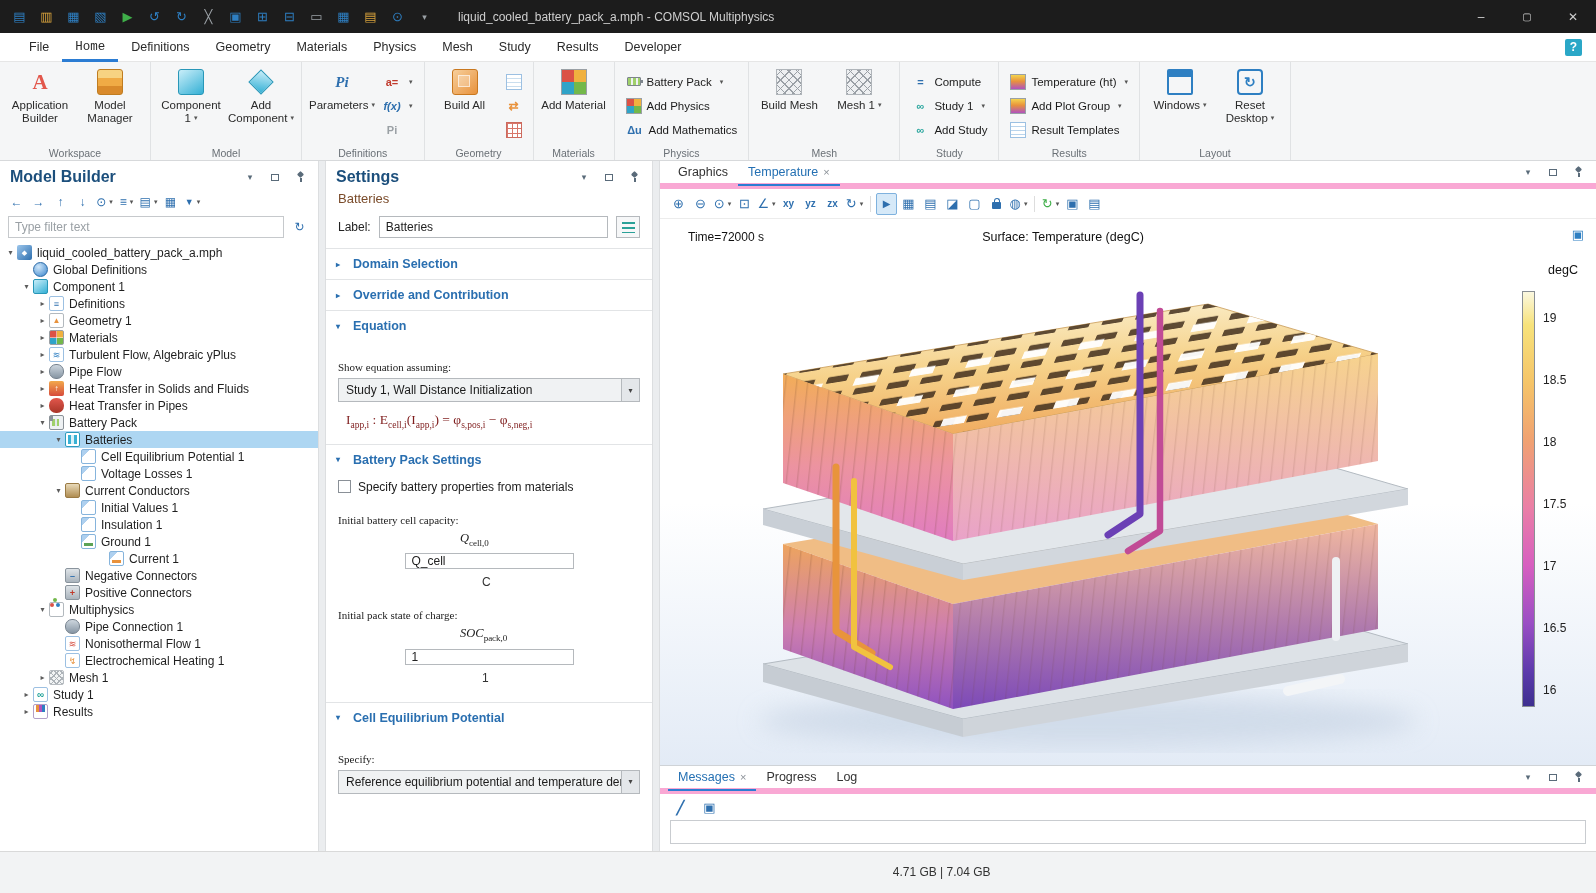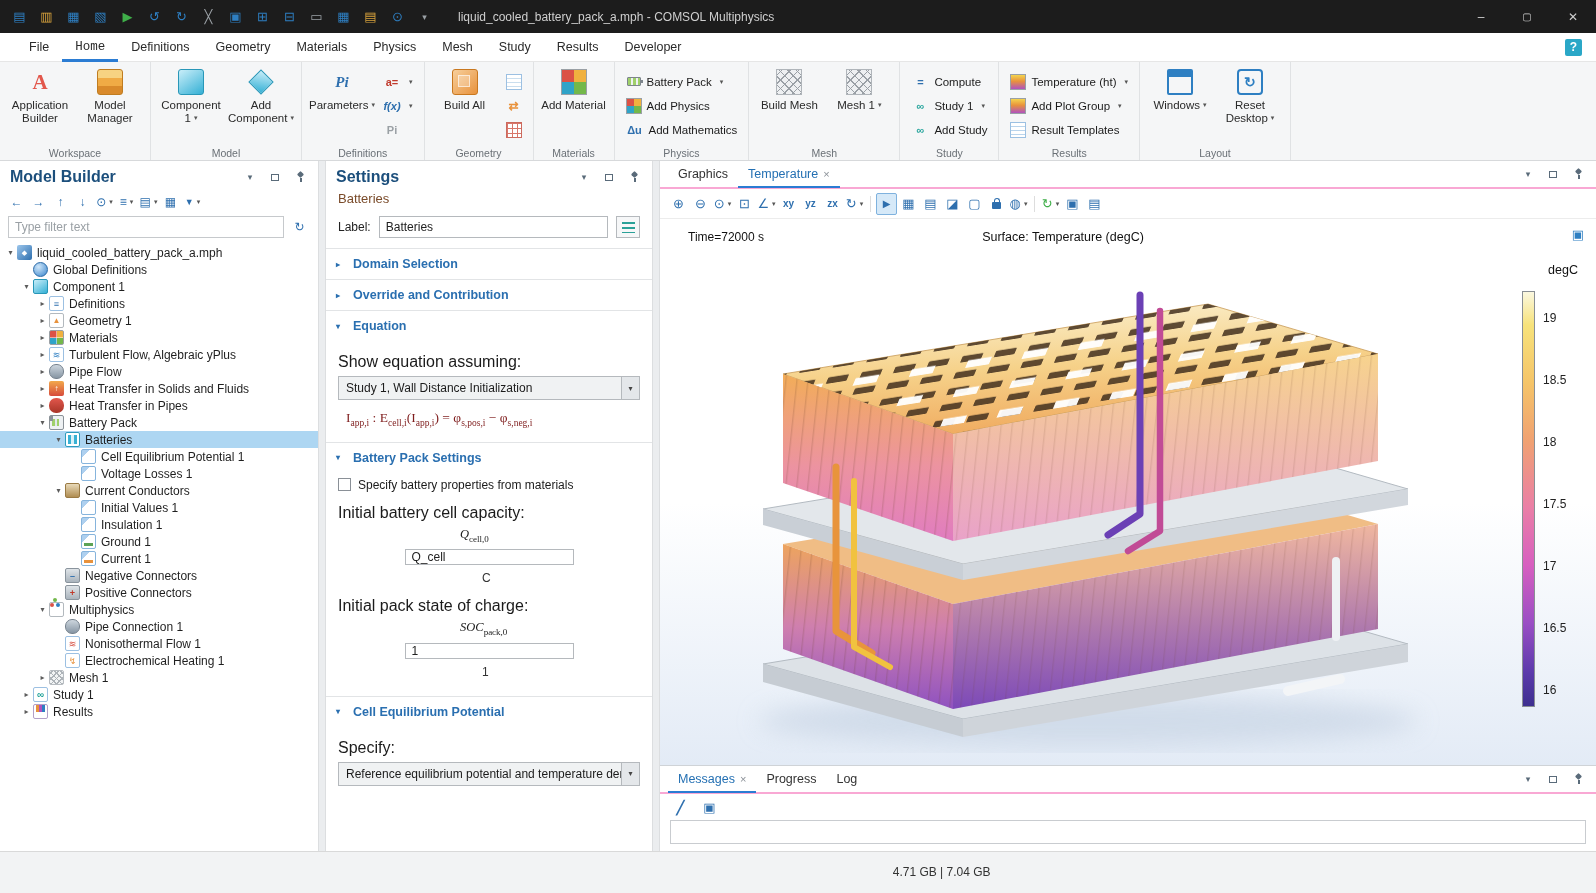--- a/index.html
+++ b/index.html
@@ -151,39 +151,39 @@
 .tinput { height:22px; border:1px solid #b5b9bd; padding:0 6px; font-size:12px; color:#222; background:#fff; }
 .label-row .tinput { flex:1; }
 .label-btn { width:24px; height:22px; border:1px solid #b5b9bd; display:flex; align-items:center; justify-content:center; background:#f6f7f8; }
 .lines-ic { width:13px; height:11px; background:repeating-linear-gradient(180deg,#2aa198 0 2px,transparent 2px 5px); }
 .sect { border-top:1px solid #e2e4e6; padding:8px 10px; color:#2a6fb0; font-weight:bold; font-size:12.5px;
   display:flex; gap:7px; align-items:center; }
 .sarrow { width:10px; font-size:8px; color:#2a6fb0; }
 .sarrow.closed::after { content:"▸"; }
 .sarrow.open::after { content:"▾"; }
 .sect-body { padding:0 12px 10px; }
-.caprow { margin:12px 0 5px; font-size:16px; }
+.caprow { margin:20px 0 5px; font-size:11px;font-family:Liberation Serif, serif; }
 .dropdown { display:flex; align-items:center; height:24px; border:1px solid #b5b9bd; background:#f0f2f3; overflow:hidden; }
 .dd-text { flex:1; padding:0 7px; font-size:12px; white-space:nowrap; overflow:hidden; }
 .dd-arrow { width:18px; align-self:stretch; border-left:1px solid #b5b9bd; background:#e4e7ea;
   display:flex; align-items:center; justify-content:center; font-size:8px; color:#444; }
 .dd-arrow::after { content:"▾"; }
 .formula { font-family:"Liberation Serif", serif; font-size:13.5px; padding:10px 4px 4px 8px; color:#7f1d1d; }
 .formula sub { font-size:9.5px; }
 .cb-row { display:flex; align-items:center; gap:7px; margin:5px 0 7px; font-size:12px; }
 .cb { width:13px; height:13px; border:1px solid #8a9097; background:#fff; flex:0 0 13px; }
 .input-row { display:flex; align-items:center; gap:6px; margin-bottom:7px;flex-direction:column; }
 .sym { width:58px; font-family:"Liberation Serif",serif; font-style:italic; font-size:12.5px; }
 .sym sub { font-size:9px; font-style:normal; }
 .input-row .tinput { flex:1; }
 .unit { width:14px; font-size:12px; color:#333; }
 
 
 .gcol { flex:1; display:flex; flex-direction:column; background:#fff; min-width:0; }
-.tabs { height:28px; display:flex; align-items:center; border-bottom:2px solid #f9a8d4; padding:0 10px 0 8px; }
+.tabs { height:28px; display:flex; align-items:center; border-bottom:6px solid #f9a8d4; padding:0 10px 0 8px; }
 .tab { height:28px; display:flex; align-items:center; gap:5px; padding:0 10px; font-size:12.5px; color:#333; }
 .tab.active { color:#2470b3; box-shadow:inset 0 -2px 0 #2b7cd3; }
 .tab-x { color:#8a9097; font-size:11px; }
 .tab-x::after { content:"×"; }
 .gtoolbar { height:30px; display:flex; align-items:center; gap:1px; padding:0 8px; border-bottom:1px solid #ececec; }
 .gt { min-width:21px; height:22px; display:flex; align-items:center; justify-content:center; font-size:13px; color:#2e6fae; border-radius:2px; }
 .gt.small-label { font-size:10px; font-weight:bold; }
 .gt.active { background:#d6e9f8; border:1px solid #7fb2de; }
 .gt-sep { width:1px; height:16px; background:#ddd; margin:0 4px; }
 .lock { width:9px; height:7px; background:#2e6fae; border-radius:1px; position:relative; margin-top:4px; }
@@ -558,21 +558,21 @@
       <div class="trow" style="padding-left:68px">
         <span class="exp"></span>
           <span class="ti ti-feature"></span>
           <span>Insulation 1</span>
       </div>
       <div class="trow" style="padding-left:68px">
         <span class="exp"></span>
           <span class="ti ti-feature ti-ground"></span>
           <span>Ground 1</span>
       </div>
-      <div class="trow" style="padding-left:68px">
+      <div class="trow" style="padding-left:96px">
         <span class="exp"></span>
           <span class="ti ti-feature ti-current"></span>
           <span>Current 1</span>
       </div>
       <div class="trow" style="padding-left:52px">
         <span class="exp"></span>
           <span class="ti ti-connector neg"></span>
           <span>Negative Connectors</span>
       </div>
       <div class="trow" style="padding-left:52px">

